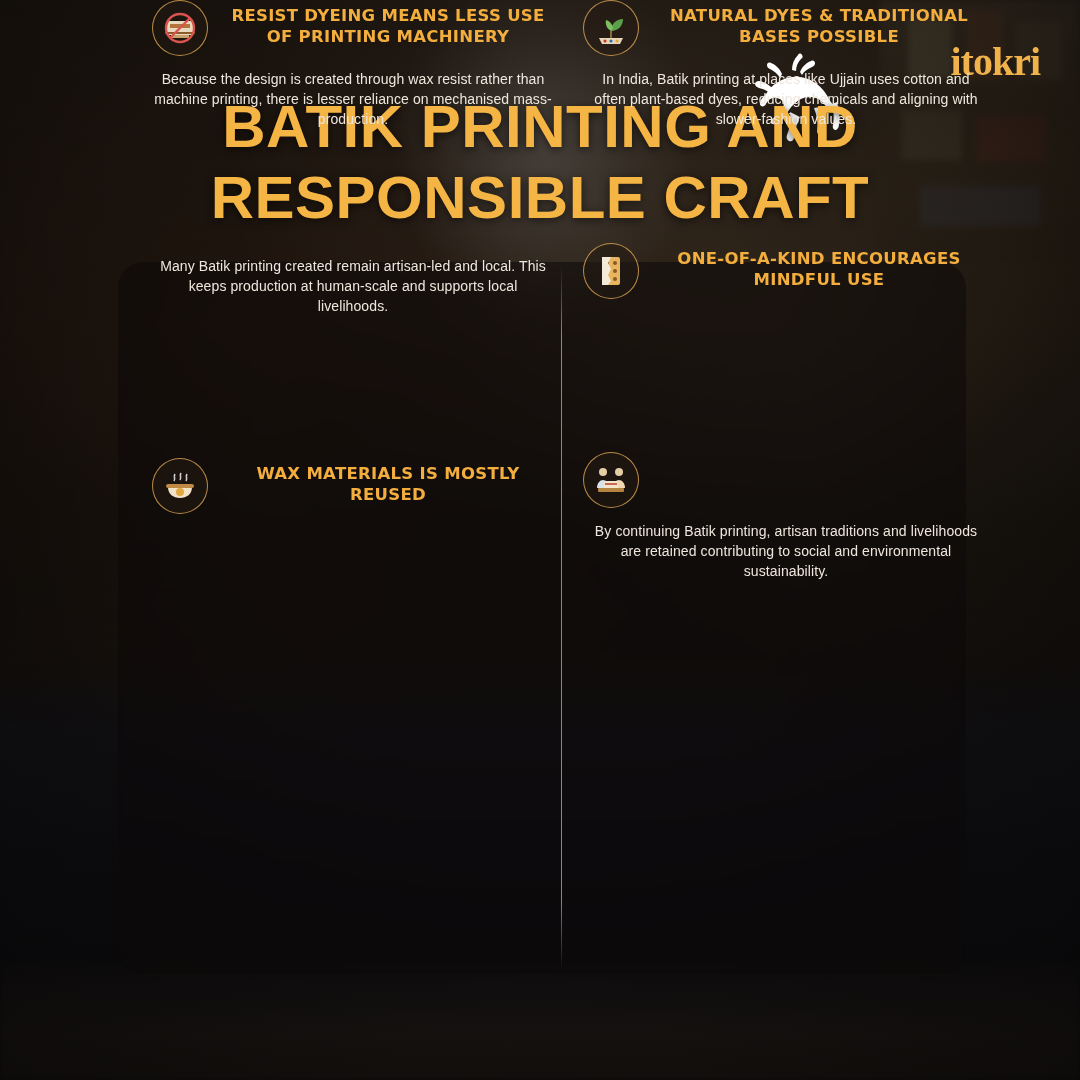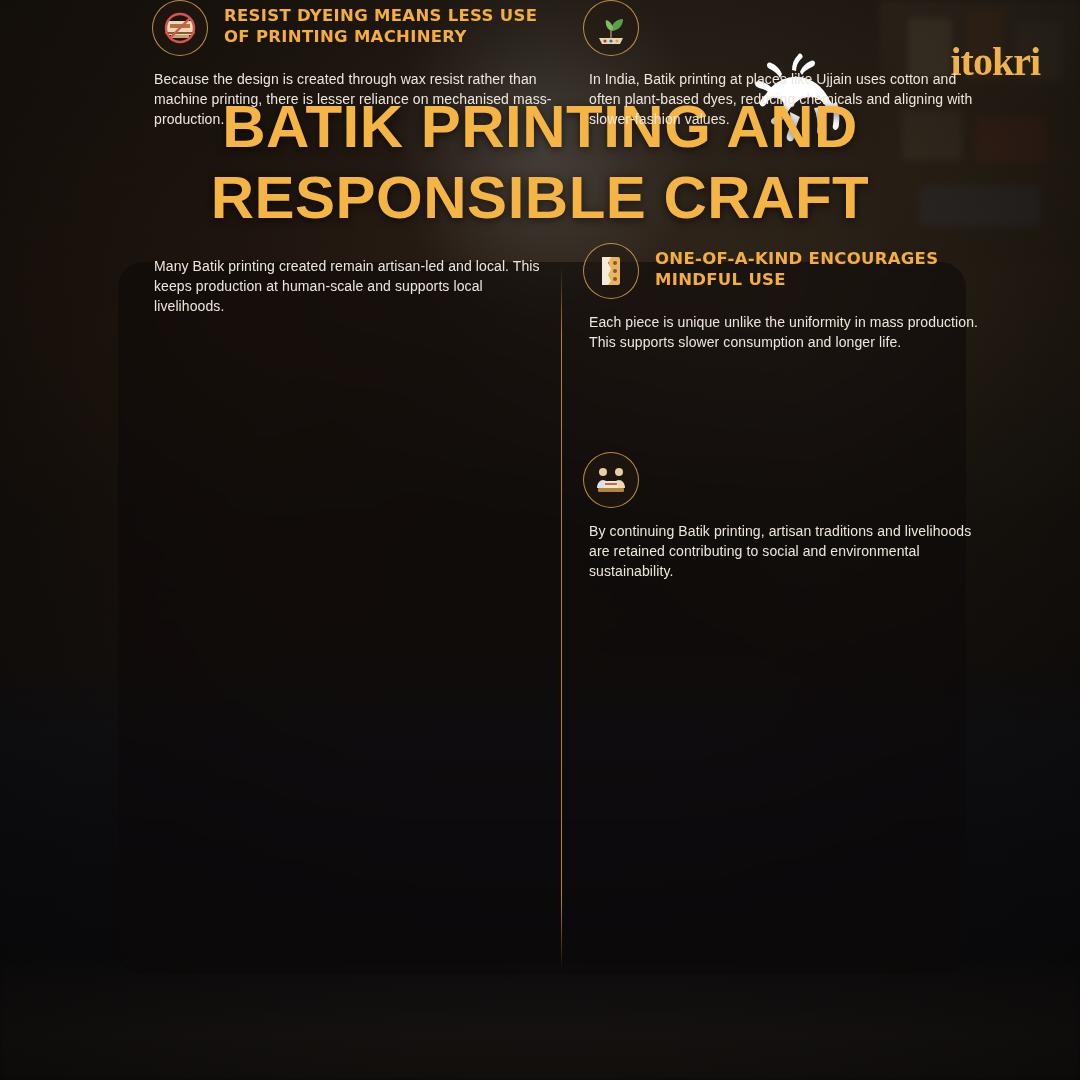--- a/index.html
+++ b/index.html
@@ -94,21 +94,21 @@
     background: rgba(12,10,9,0.55);
     border-radius: 26px;
     backdrop-filter: blur(2px);
   }
   .divider {
     position: absolute;
     left: 561px; top: 266px; width: 1px; height: 704px;
     background: linear-gradient(180deg, rgba(235,170,70,0.0) 0%, rgba(235,170,70,0.75) 10%, rgba(235,170,70,0.75) 90%, rgba(235,170,70,0.0) 100%);
   }
 
-  .col { position: absolute; width: 400px; }
+  .col { position: absolute; width: 400px; text-align: center; }
   .col-left  { left: 152px; }
   .col-right { left: 583px; }
 
   .item { position: absolute; width: 400px; }
 
   .item-head { display: flex; align-items: flex-start; gap: 16px; }
   .badge {
     flex: 0 0 auto;
     width: 56px; height: 56px; border-radius: 50%;
     border: 1.5px solid rgba(240,180,90,0.75);
@@ -197,38 +197,50 @@
         <div class="head-text">RESIST DYEING MEANS LESS USE OF PRINTING MACHINERY</div>
       </div>
       <div class="body-text">Because the design is created through wax resist rather than machine printing, there is lesser reliance on mechanised mass-production.</div>
     </div>
 
     <div class="item" style="position:absolute; top:243px;">
       <div class="body-text">Many Batik printing created remain artisan-led and local. This keeps production at human-scale and supports local livelihoods.</div>
     </div>
 
     <div class="item" style="position:absolute; top:458px;">
+      <div class="item-head">
+        <div class="badge">
+          <svg width="42" height="42" viewBox="0 0 42 42">
+            <path d="M9 22h24c0 7-5 11-12 11S9 29 9 22z" fill="#f2e2c6"></path>
+            <rect x="7" y="19" width="28" height="4" rx="2" fill="#c08a45"></rect>
+            <path d="M15 16c2-3-1-4 1-7M21 15c2-3-1-4 1-7M27 16c2-3-1-4 1-7" stroke="#cfcfcf" stroke-width="1.6" fill="none"></path>
+            <circle cx="21" cy="27" r="4" fill="#e0a83f"></circle>
+          </svg>
+        </div>
+        <div class="head-text">WAX MATERIALS IS MOSTLY REUSED</div>
+      </div>
     </div>
   </div>
 
   <div class="col col-right ind-right">
 
     <div class="item" style="position:relative;">
       <div class="item-head">
         <div class="badge">
           <svg width="42" height="42" viewBox="0 0 42 42">
             <path d="M21 24c0-7 5-12 12-12 0 7-5 12-12 12z" fill="#5aa04a"></path>
             <path d="M21 24c-4-2-6-7-5-11 4 1 7 5 7 9z" fill="#7cbf5e"></path>
             <path d="M21 24v8" stroke="#8a6a3a" stroke-width="2"></path>
             <path d="M9 31h24l-3 6H12z" fill="#e7d6b6"></path>
             <circle cx="15" cy="34" r="1.6" fill="#c0392b"></circle>
             <circle cx="21" cy="34" r="1.6" fill="#2c6fad"></circle>
             <circle cx="27" cy="34" r="1.6" fill="#e0a33f"></circle>
           </svg>
         </div>
+        <div class="head-text">NATURAL DYES &amp; TRADITIONAL BASES POSSIBLE</div>
       </div>
       <div class="body-text">In India, Batik printing at places like Ujjain uses cotton and often plant-based dyes, reducing chemicals and aligning with slower-fashion values.</div>
     </div>
 
     <div class="item" style="position:absolute; top:243px;">
       <div class="item-head">
         <div class="badge">
           <svg width="42" height="42" viewBox="0 0 42 42">
             <rect x="12" y="7" width="18" height="28" rx="2" fill="#e8b661"></rect>
             <g fill="#8a5a22">
@@ -237,21 +249,20 @@
               <circle cx="17" cy="21" r="2"></circle>
                 <circle cx="25" cy="21" r="2"></circle>
               <circle cx="17" cy="29" r="2"></circle>
                 <circle cx="25" cy="29" r="2"></circle>
             </g>
             <path d="M12 7h9l-3 6 3 6-3 6 3 6-3 4h-6z" fill="#f4ead7"></path>
           </svg>
         </div>
         <div class="head-text">ONE-OF-A-KIND ENCOURAGES MINDFUL USE</div>
       </div>
-      <div class="body-text">Each piece is unique unlike the uniformity in mass production. This supports slower consumption and longer life.</div>
     </div>
 
     <div class="item" style="position:absolute; top:452px;">
       <div class="item-head">
         <div class="badge">
           <svg width="42" height="42" viewBox="0 0 42 42">
             <circle cx="13" cy="13" r="4" fill="#e7cda6"></circle>
             <path d="M7 29c0-5 3-8 6-8s6 3 6 8z" fill="#d8e3ee"></path>
             <circle cx="29" cy="13" r="4" fill="#e7cda6"></circle>
             <path d="M23 29c0-5 3-8 6-8s6 3 6 8z" fill="#efd9b4"></path>

